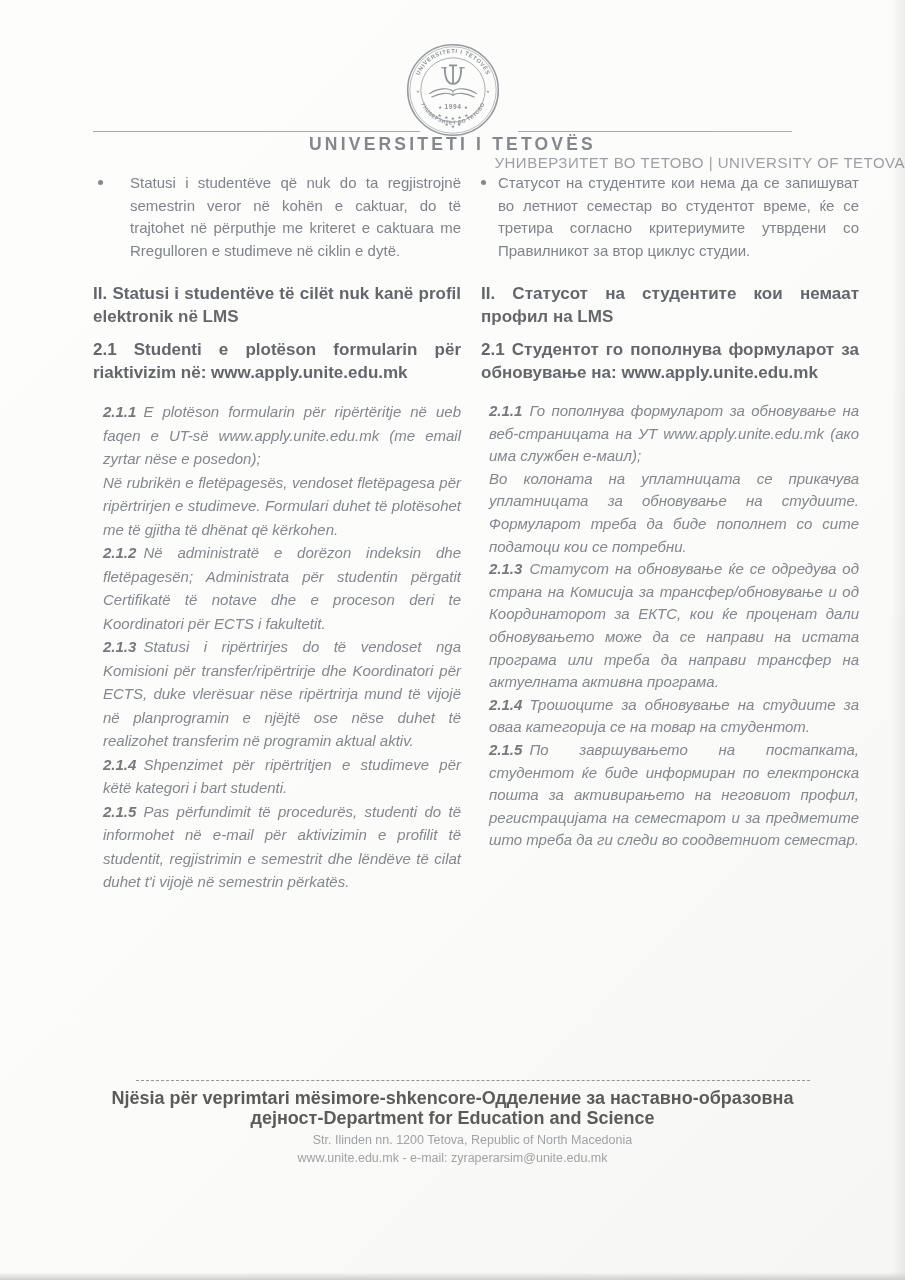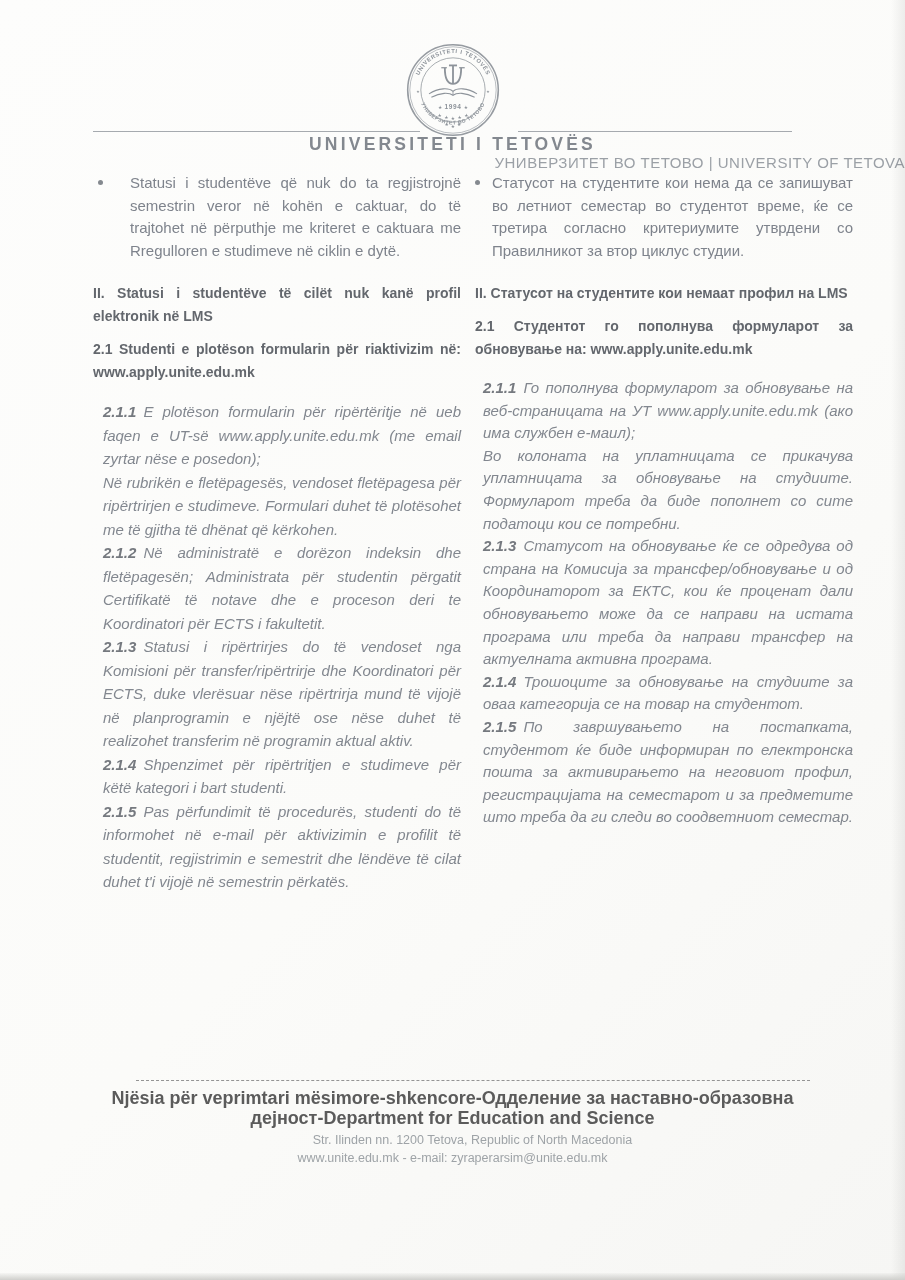--- a/index.html
+++ b/index.html
@@ -13,29 +13,29 @@
   
   .seal{position:absolute;top:42px;left:50%;transform:translateX(-50%);width:96px;height:96px;}
   .rule{position:absolute;top:131px;border-top:1.4px solid #a6aaaf;height:0;}
   .rule-l{left:93px;width:327px;}
   .rule-r{left:518px;width:274px;}
   .uni-title{position:absolute;top:134px;left:0;right:0;text-align:center;
       font-size:17.5px;font-weight:bold;letter-spacing:3.2px;color:#83888f;}
   .uni-sub{position:absolute;top:154px;left:0;right:0;text-align:right;
       font-size:15px;letter-spacing:0.5px;color:#9ba0a6;}
   
-  .cols{position:absolute;top:172px;left:93px;width:752px;display:flex;gap:14px;}
+  .cols{position:absolute;top:172px;left:93px;width:752px;display:flex;gap:20px;}
   .colL{width:368px;flex:none;}
   .colR{width:378px;flex:none;}
   .brow{display:flex;}
   .bdot{width:5px;height:5px;border-radius:50%;background:#84898f;flex:none;margin-top:8px;}
   .colL .bdot{margin-left:5px;margin-right:27px;}
   .colR .bdot{margin-left:0;margin-right:12px;}
   .btxt{font-size:15px;line-height:22.5px;text-align:justify;color:#7e838c;}
-  .hx{margin-top:20px;font-size:14px;line-height:23px;font-weight:bold;
+  .hx{margin-top:20px;font-size:17px;line-height:23px;font-weight:bold;
       color:#63676d;text-align:justify;}
   .hx + .hx{margin-top:10px;}
   .secs{margin-top:16px;font-style:italic;color:#82878f;}
   .colL .secs{padding-left:10px;}
   .colR .secs{padding-left:8px;}
   .sec{margin:0;font-size:15px;line-height:23.5px;text-align:justify;}
   .colR .sec{line-height:22.6px;}
   .sec b{margin-right:7px;color:#75797f;}
   
   .f-rule{position:absolute;top:1080px;left:136px;width:674px;height:0;

